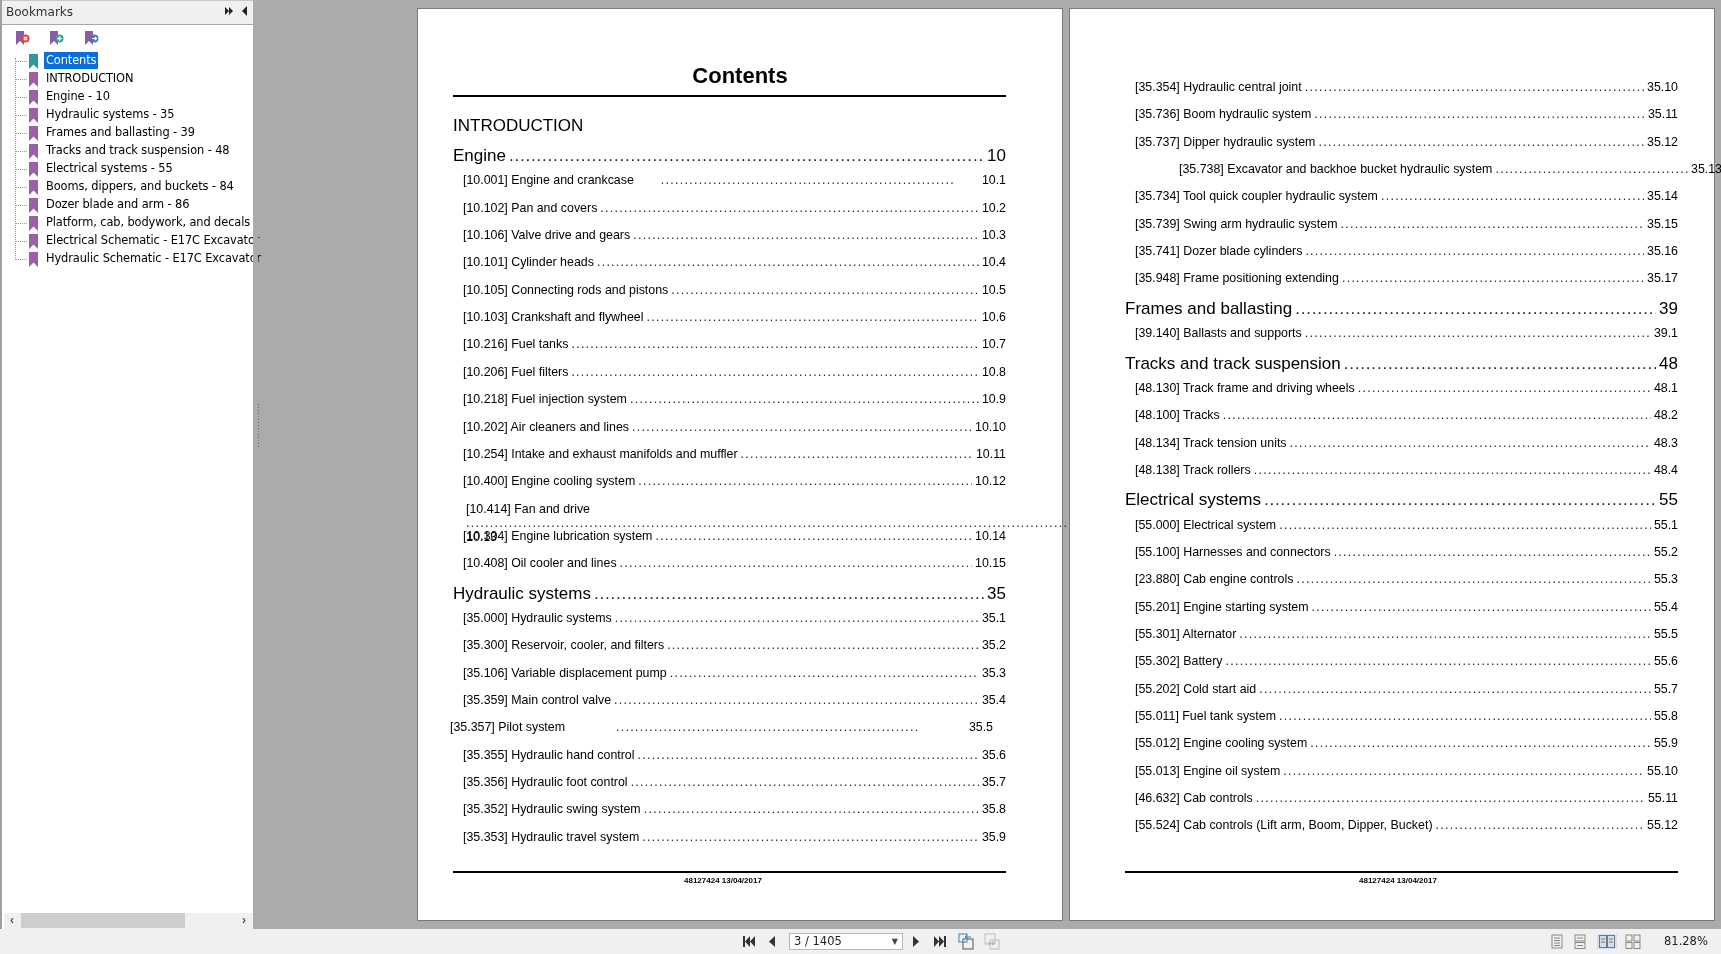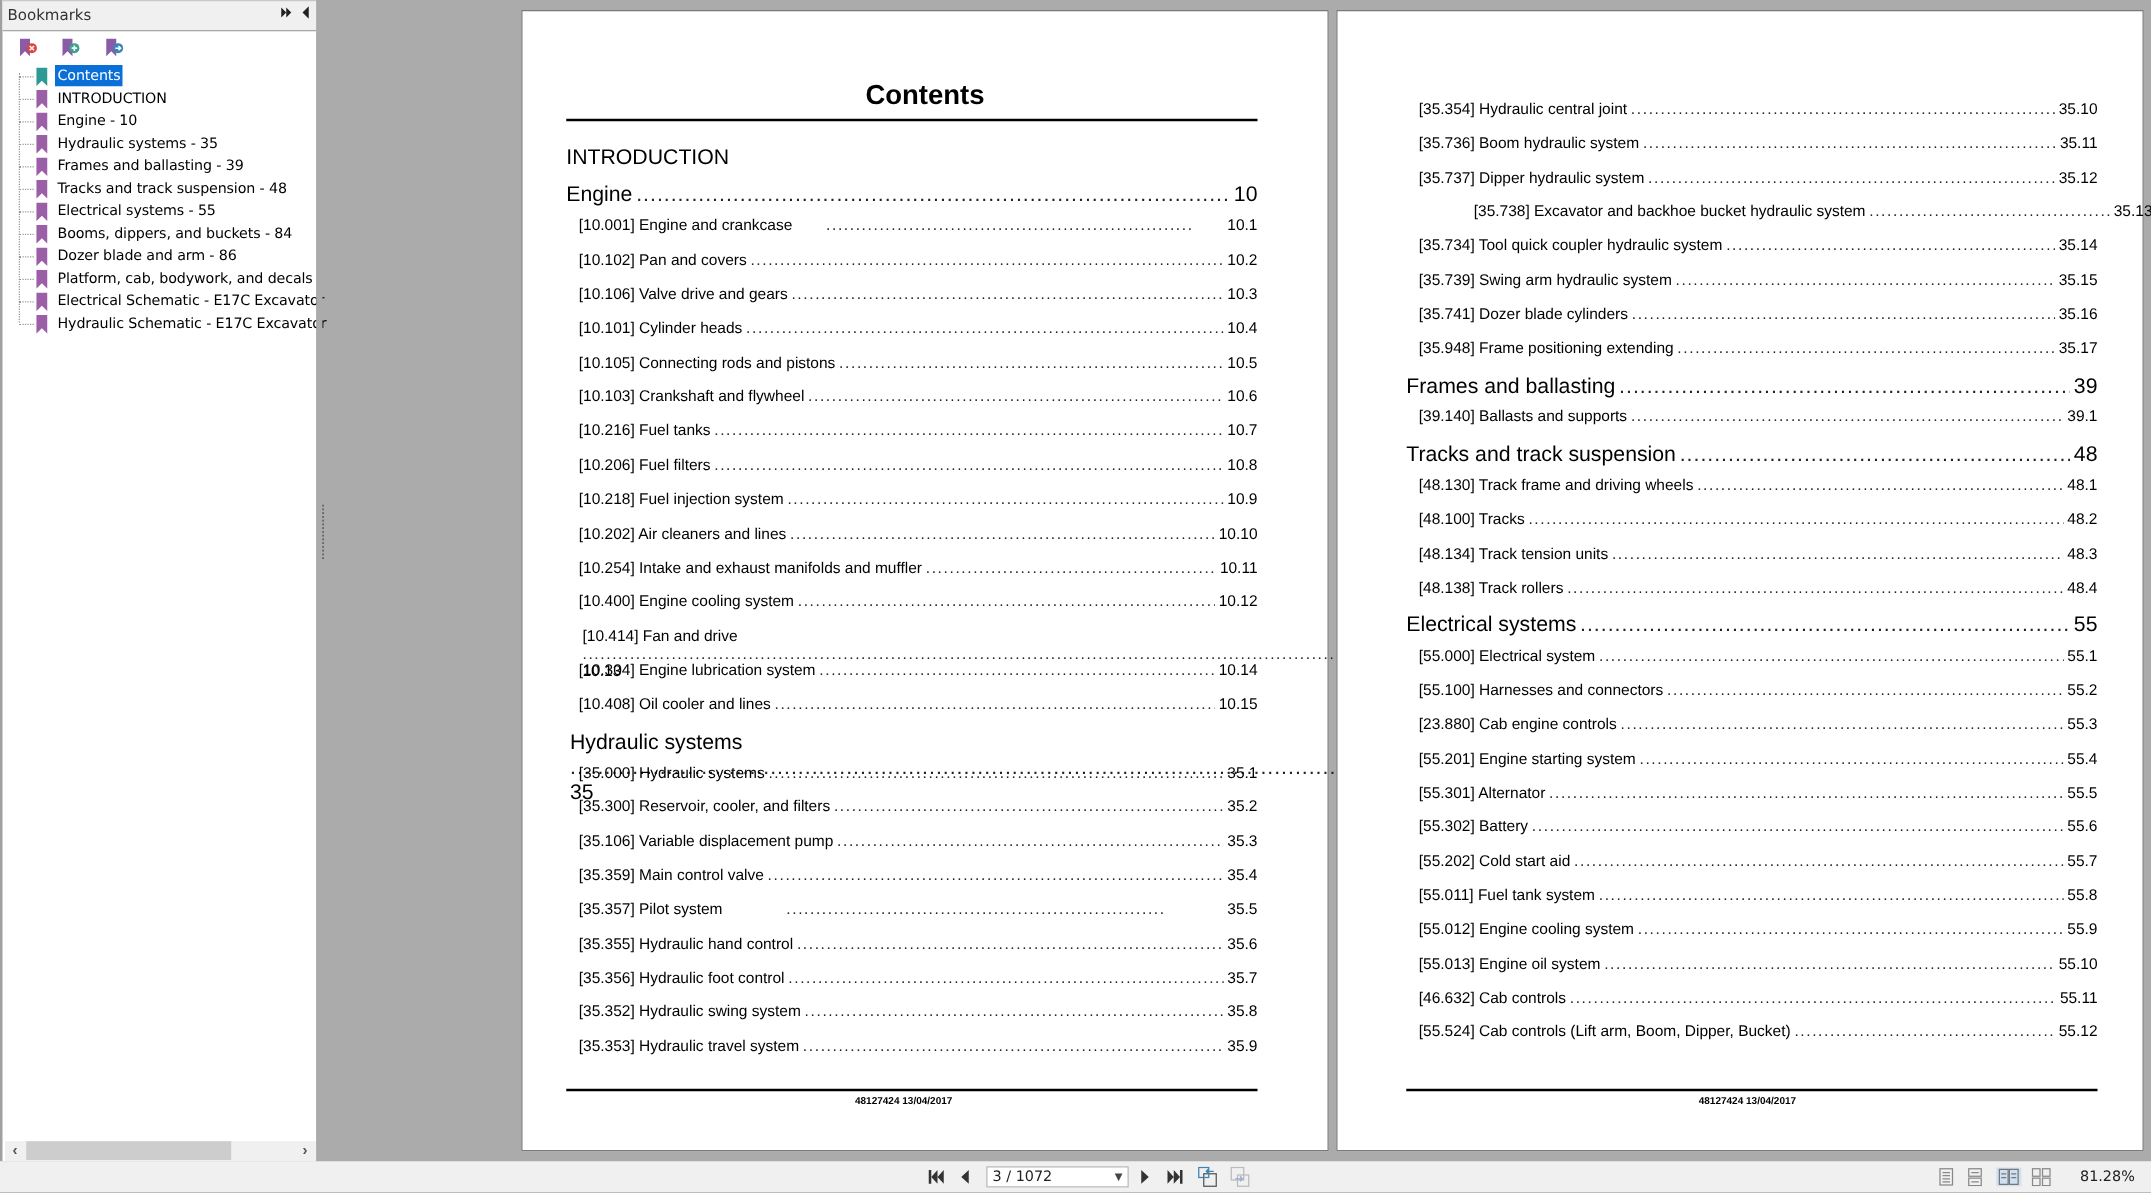--- a/index.html
+++ b/index.html
@@ -262,21 +262,21 @@
       <div class="toc-row sub" style="left: 45px; width: 543px; top: 519.9px;">
         <span class="t">[10.304] Engine lubrication system</span>
         <span class="d">........................................................................................................................................................................................................</span>
         <span class="n">10.14</span>
       </div>
       <div class="toc-row sub" style="left: 45px; width: 543px; top: 547.25px;">
         <span class="t">[10.408] Oil cooler and lines</span>
         <span class="d">........................................................................................................................................................................................................</span>
         <span class="n">10.15</span>
       </div>
-      <div class="toc-row sec" style="left: 35px; width: 553px; top: 574.6px; flex-direction: column;">
+      <div class="toc-row sec" style="left: 35px; width: 553px; top: 574.6px;">
         <span class="t">Hydraulic systems</span>
         <span class="d">........................................................................................................................................................................................................</span>
         <span class="n">35</span>
       </div>
       <div class="toc-row sub" style="left: 45px; width: 543px; top: 601.95px;">
         <span class="t">[35.000] Hydraulic systems</span>
         <span class="d">........................................................................................................................................................................................................</span>
         <span class="n">35.1</span>
       </div>
       <div class="toc-row sub" style="left: 45px; width: 543px; top: 629.3px;">
@@ -287,21 +287,21 @@
       <div class="toc-row sub" style="left: 45px; width: 543px; top: 656.65px;">
         <span class="t">[35.106] Variable displacement pump</span>
         <span class="d">........................................................................................................................................................................................................</span>
         <span class="n">35.3</span>
       </div>
       <div class="toc-row sub" style="left: 45px; width: 543px; top: 684px;">
         <span class="t">[35.359] Main control valve</span>
         <span class="d">........................................................................................................................................................................................................</span>
         <span class="n">35.4</span>
       </div>
-      <div class="toc-row sub" style="left: 45px; width: 543px; top: 711.35px; gap: 48px;">
+      <div class="toc-row sub" style="left: 32px; width: 543px; top: 711.35px; gap: 48px;">
         <span class="t">[35.357] Pilot system</span>
         <span class="d">........................................................................................................................................................................................................</span>
         <span class="n">35.5</span>
       </div>
       <div class="toc-row sub" style="left: 45px; width: 543px; top: 738.7px;">
         <span class="t">[35.355] Hydraulic hand control</span>
         <span class="d">........................................................................................................................................................................................................</span>
         <span class="n">35.6</span>
       </div>
       <div class="toc-row sub" style="left: 45px; width: 543px; top: 766.05px;">
@@ -477,21 +477,21 @@
         <rect x="1" y="3" width="2" height="11" fill="#333"></rect>
         <path d="M8 3 L3 8.5 L8 14 Z M13 3 L8 8.5 L13 14 Z" fill="#333"></path>
       </svg>
   </span>
   <span class="nav-btn" style="left:767px;">
     <svg width="10" height="17" viewBox="0 0 10 17">
         <path d="M8 3 L2 8.5 L8 14 Z" fill="#333"></path>
       </svg>
   </span>
   <div id="page-input">
-    <span>3 / 1072</span>
+    <span>3 / 1405</span>
     <span id="page-drop">▼</span>
   </div>
   <span class="nav-btn" style="left:911px;">
     <svg width="10" height="17" viewBox="0 0 10 17">
         <path d="M2 3 L8 8.5 L2 14 Z" fill="#333"></path>
       </svg>
   </span>
   <span class="nav-btn" style="left:933px;">
     <svg width="14" height="17" viewBox="0 0 14 17">
         <path d="M1 3 L6 8.5 L1 14 Z M6 3 L11 8.5 L6 14 Z" fill="#333"></path>

